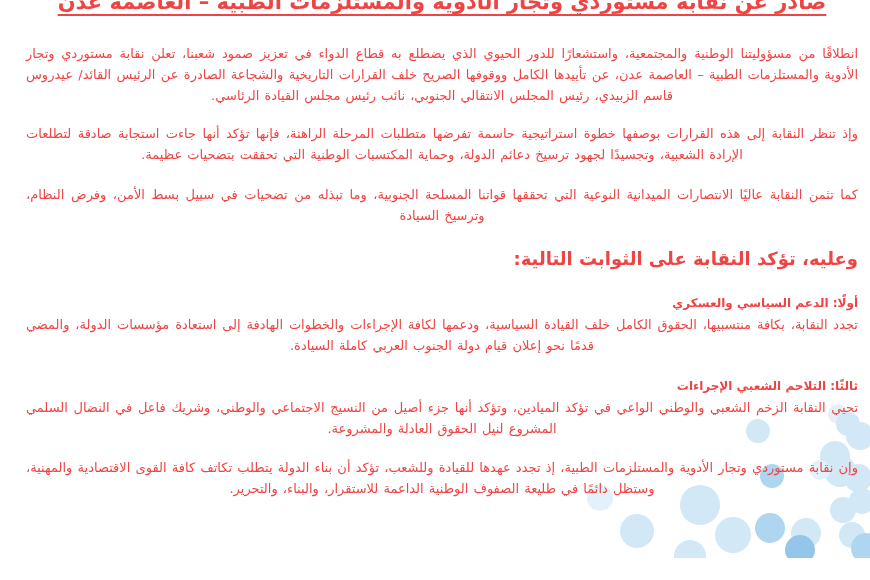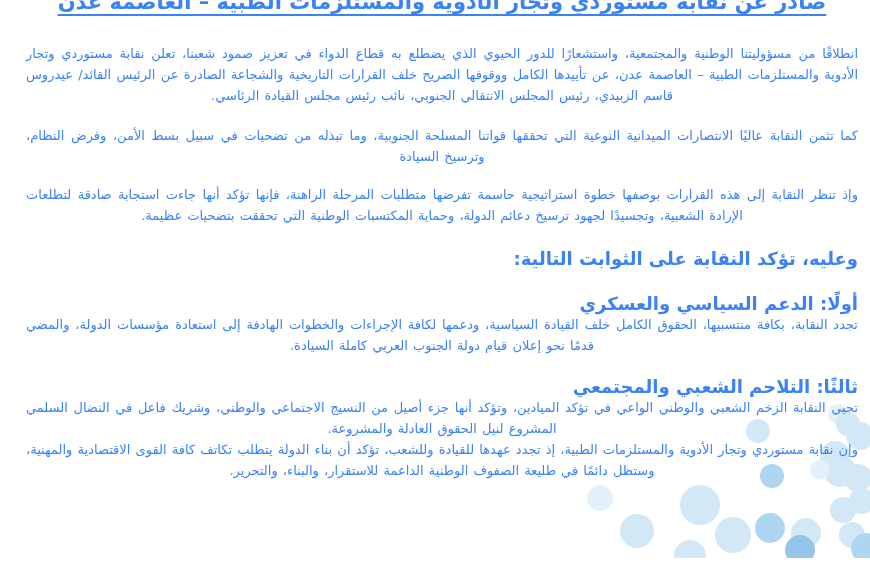--- a/index.html
+++ b/index.html
@@ -4,21 +4,21 @@
 <style>
   html, body { margin: 0; padding: 0; background: #ffffff; }
   .page {
     position: relative;
     width: 870px;
     height: 558px;
     background: #ffffff;
     overflow: hidden;
     direction: rtl;
     font-family: "DejaVu Sans", sans-serif;
-    color: #3b82f6;
+    color: #ef4444;
   }
   .dots {
     position: absolute;
     right: 0;
     bottom: 0;
     z-index: 0;
     pointer-events: none;
   }
   .content {
     position: relative;
@@ -53,26 +53,26 @@
   .affirm-heading {
     margin: 22px 0 0 0;
     font-size: 18px;
     font-weight: bold;
     text-align: right;
   }
   .section { margin-top: 20px; }
   .section.first { margin-top: 24px; }
   .section-heading {
     margin: 0;
-    font-size: 18px;
+    font-size: 12px;
     font-weight: bold;
     text-align: right;
     line-height: 21px;
   }
-  .closing { }
+  .closing { margin-top: 18px; }
 </style>
 </head>
 <body>
 
 <div class="page">
 
   <svg class="dots" width="310" height="210" viewBox="0 0 310 210" xmlns="http://www.w3.org/2000/svg">
 
     <circle cx="278" cy="66" r="10" fill="#e3f1fa"></circle>
     <circle cx="288" cy="76" r="12" fill="#d2e8f6"></circle>
@@ -98,35 +98,35 @@
   </svg>
 
   <div class="content">
 
     <div class="title-row">
       <span class="doc-title">صادر عن نقابة مستوردي وتجار الأدوية والمستلزمات الطبية – العاصمة عدن</span>
     </div>
 
     <p class="para p1">انطلاقًا من مسؤوليتنا الوطنية والمجتمعية، واستشعارًا للدور الحيوي الذي يضطلع به قطاع الدواء في تعزيز صمود شعبنا، تعلن نقابة مستوردي وتجار الأدوية والمستلزمات الطبية – العاصمة عدن، عن تأييدها الكامل ووقوفها الصريح خلف القرارات التاريخية والشجاعة الصادرة عن الرئيس القائد/ عيدروس قاسم الزبيدي، رئيس المجلس الانتقالي الجنوبي، نائب رئيس مجلس القيادة الرئاسي.</p>
 
+    <p class="para p2">وإذ تنظر النقابة إلى هذه القرارات بوصفها خطوة استراتيجية حاسمة تفرضها متطلبات المرحلة الراهنة، فإنها تؤكد أنها جاءت استجابة صادقة لتطلعات الإرادة الشعبية، وتجسيدًا لجهود ترسيخ دعائم الدولة، وحماية المكتسبات الوطنية التي تحققت بتضحيات عظيمة.</p>
+
     <p class="para p3">كما تثمن النقابة عاليًا الانتصارات الميدانية النوعية التي تحققها قواتنا المسلحة الجنوبية، وما تبذله من تضحيات في سبيل بسط الأمن، وفرض النظام، وترسيخ السيادة</p>
-
-    <p class="para p2">وإذ تنظر النقابة إلى هذه القرارات بوصفها خطوة استراتيجية حاسمة تفرضها متطلبات المرحلة الراهنة، فإنها تؤكد أنها جاءت استجابة صادقة لتطلعات الإرادة الشعبية، وتجسيدًا لجهود ترسيخ دعائم الدولة، وحماية المكتسبات الوطنية التي تحققت بتضحيات عظيمة.</p>
 
     <h2 class="affirm-heading">وعليه، تؤكد النقابة على الثوابت التالية:</h2>
 
     <div class="section first">
       <h3 class="section-heading">أولًا: الدعم السياسي والعسكري</h3>
       <p class="para">تجدد النقابة، بكافة منتسبيها، الحقوق الكامل خلف القيادة السياسية، ودعمها لكافة الإجراءات والخطوات الهادفة إلى استعادة مؤسسات الدولة، والمضي قدمًا نحو إعلان قيام دولة الجنوب العربي كاملة السيادة.</p>
     </div>
 
     <div class="section">
     </div>
 
     <div class="section">
-      <h3 class="section-heading">ثالثًا: التلاحم الشعبي والمجتمعي</h3>
+      <h3 class="section-heading">ثالثًا: التلاحم الشعبي الإجراءات</h3>
       <p class="para">تحيي النقابة الزخم الشعبي والوطني الواعي في تؤكد الميادين، وتؤكد أنها جزء أصيل من النسيج الاجتماعي والوطني، وشريك فاعل في النضال السلمي المشروع لنيل الحقوق العادلة والمشروعة.</p>
     </div>
 
     <p class="para closing">وإن نقابة مستوردي وتجار الأدوية والمستلزمات الطبية، إذ تجدد عهدها للقيادة وللشعب، تؤكد أن بناء الدولة يتطلب تكاتف كافة القوى الاقتصادية والمهنية، وستظل دائمًا في طليعة الصفوف الوطنية الداعمة للاستقرار، والبناء، والتحرير.</p>
 
   </div>
 </div>
 
 </body></html>

